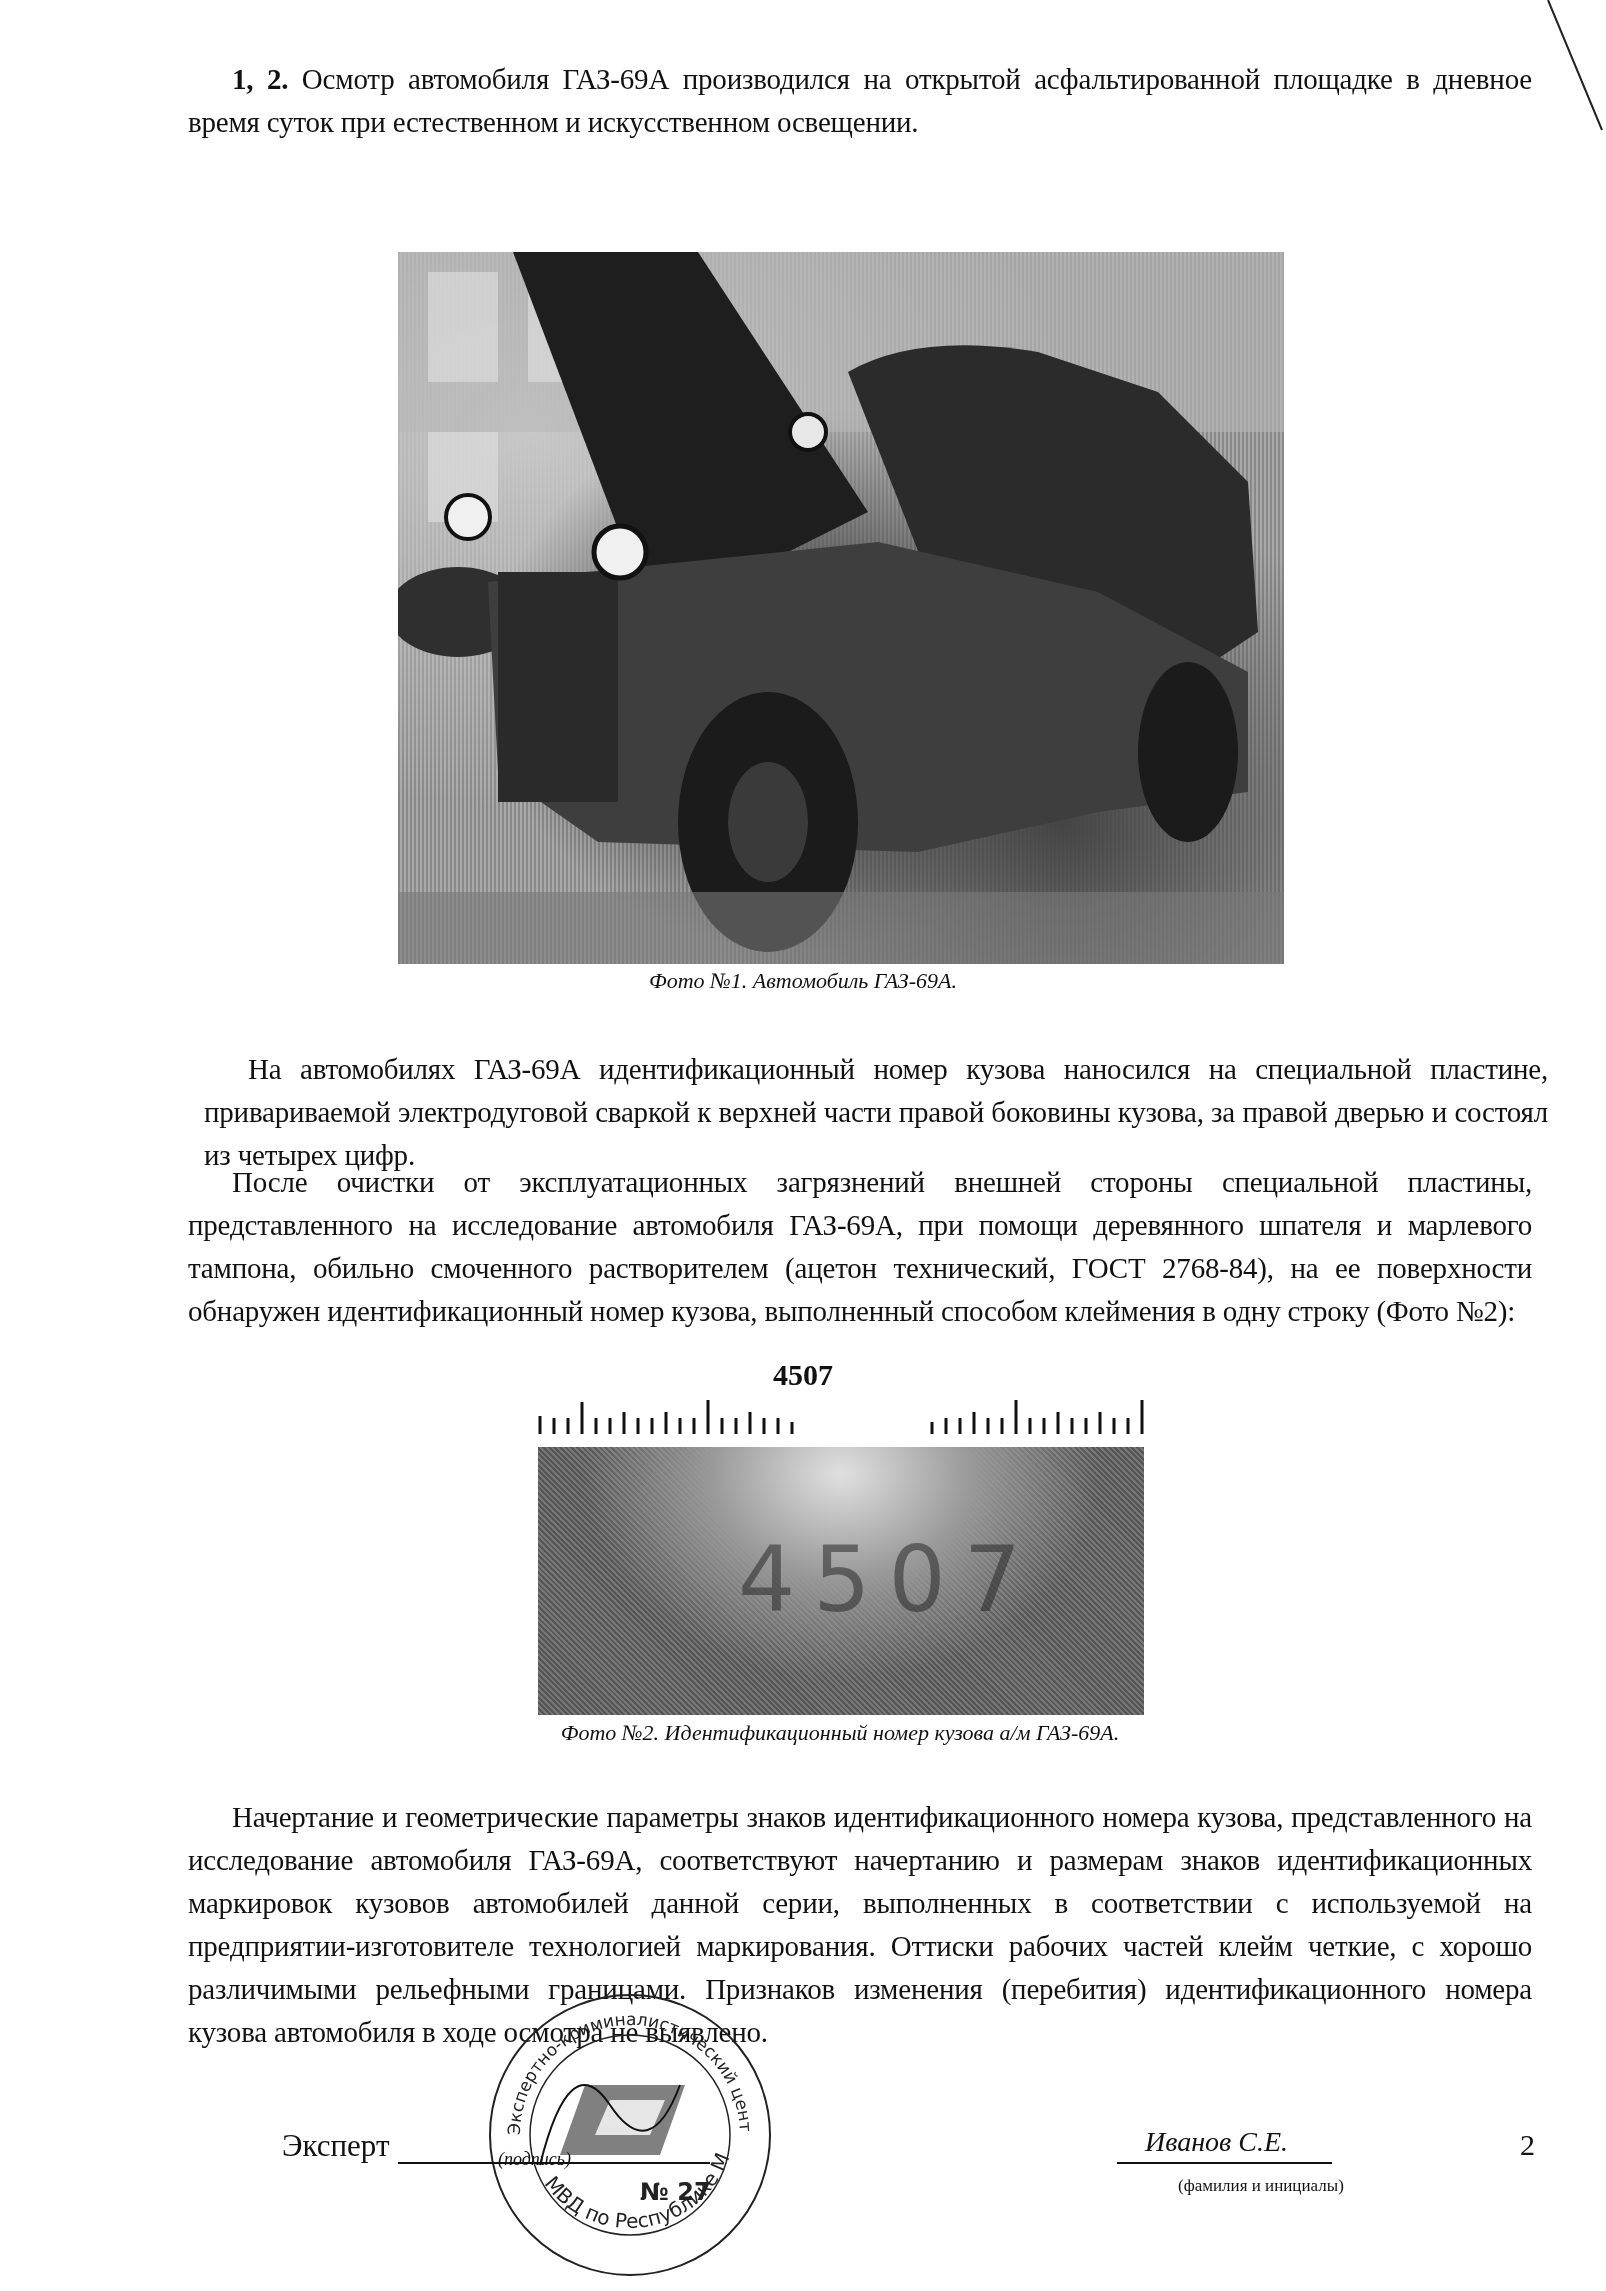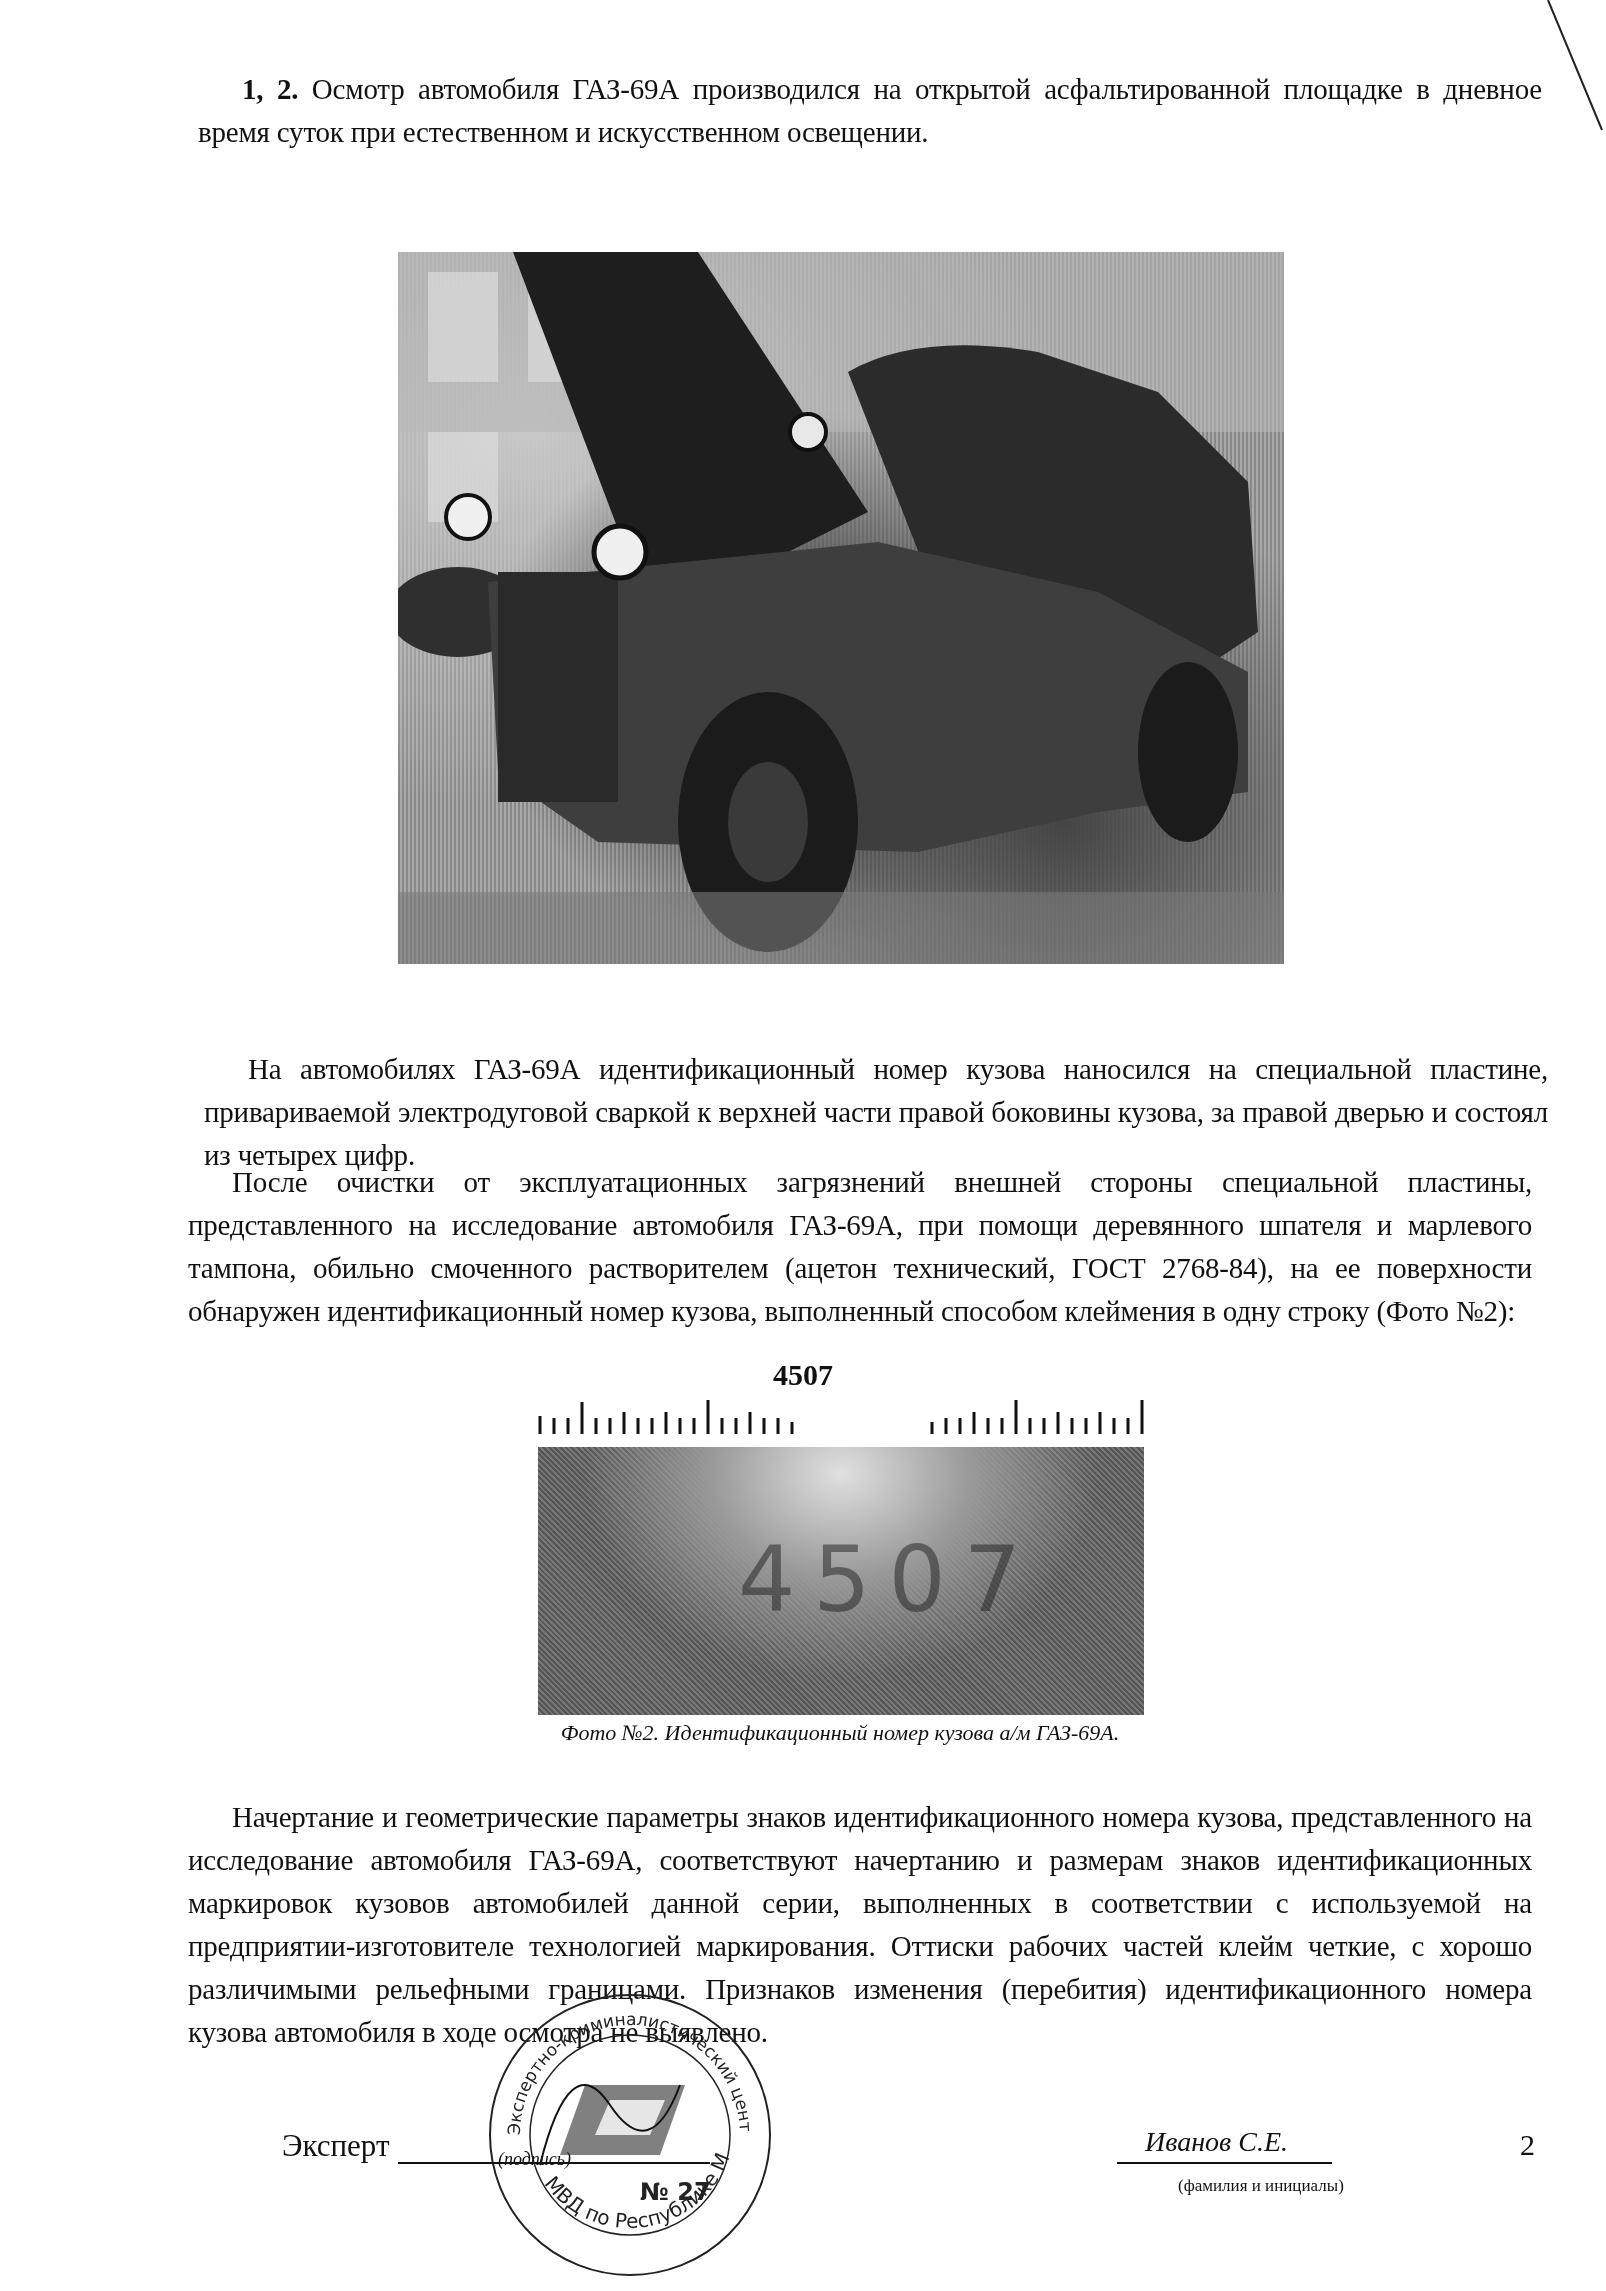--- a/index.html
+++ b/index.html
@@ -70,21 +70,21 @@
   </style>
 </head>
 <body>
 
 <div class="page">
 
   <svg class="edge-line" width="66" height="140">
     <line x1="8" y1="0" x2="62" y2="130" stroke="#222" stroke-width="2"></line>
   </svg>
 
-  <p class="para" style="top:58px; margin:10px;"><b>1, 2.</b><span> Осмотр автомобиля ГАЗ-69А производился на открытой асфальтированной площадке в дневное время суток при естественном и искусственном освещении.</span></p>
+  <p class="para" style="top:58px; margin:0;"><b>1, 2.</b><span> Осмотр автомобиля ГАЗ-69А производился на открытой асфальтированной площадке в дневное время суток при естественном и искусственном освещении.</span></p>
 
 
   <div class="photo1">
     <svg width="886" height="712">
       <rect x="0" y="0" width="886" height="180" fill="#b8b8b8" opacity="0.6"></rect>
       <rect x="30" y="20" width="70" height="110" fill="#dcdcdc" opacity="0.7"></rect>
       <rect x="130" y="20" width="70" height="110" fill="#dcdcdc" opacity="0.7"></rect>
       <rect x="30" y="180" width="70" height="90" fill="#dcdcdc" opacity="0.7"></rect>
       <polygon points="115,0 300,0 470,260 330,330 240,330" fill="#1e1e1e"></polygon>
       <path d="M450 120 Q520 80 640 100 L760 140 L850 230 L860 380 L800 420 L540 350 Z" fill="#2b2b2b"></path>
@@ -93,20 +93,21 @@
       <rect x="100" y="320" width="120" height="230" fill="#2a2a2a"></rect>
       <circle cx="70" cy="265" r="22" fill="#f0f0f0" stroke="#111" stroke-width="4"></circle>
       <circle cx="222" cy="300" r="26" fill="#f0f0f0" stroke="#111" stroke-width="5"></circle>
       <circle cx="410" cy="180" r="18" fill="#e8e8e8" stroke="#111" stroke-width="4"></circle>
       <ellipse cx="370" cy="570" rx="90" ry="130" fill="#1b1b1b"></ellipse>
       <ellipse cx="370" cy="570" rx="40" ry="60" fill="#3a3a3a"></ellipse>
       <ellipse cx="790" cy="500" rx="50" ry="90" fill="#1b1b1b"></ellipse>
       <rect x="0" y="640" width="886" height="72" fill="#7a7a7a" opacity="0.6"></rect>
     </svg>
   </div>
+  <div class="caption" style="top:968px;">Фото №1. Автомобиль ГАЗ-69А.</div>
 
   <p class="para" style="top:1032px; margin:16px;">На автомобилях ГАЗ-69А идентификационный номер кузова наносился на специальной пластине, привариваемой электродуговой сваркой к верхней части правой боковины кузова, за правой дверью и состоял из четырех цифр.</p>
 
   <p class="para" style="top:1161px; margin:0;">После очистки от эксплуатационных загрязнений внешней стороны специальной пластины, представленного на исследование автомобиля ГАЗ-69А, при помощи деревянного шпателя и марлевого тампона, обильно смоченного растворителем (ацетон технический, ГОСТ 2768-84), на ее поверхности обнаружен идентификационный номер кузова, выполненный способом клеймения в одну строку (Фото №2):</p>
 
   <div class="number-label">4507</div>
 
   <svg class="ruler" width="614" height="38">
     <g stroke="#111" stroke-width="3">
       <line x1="4" y1="18" x2="4" y2="36"></line>

